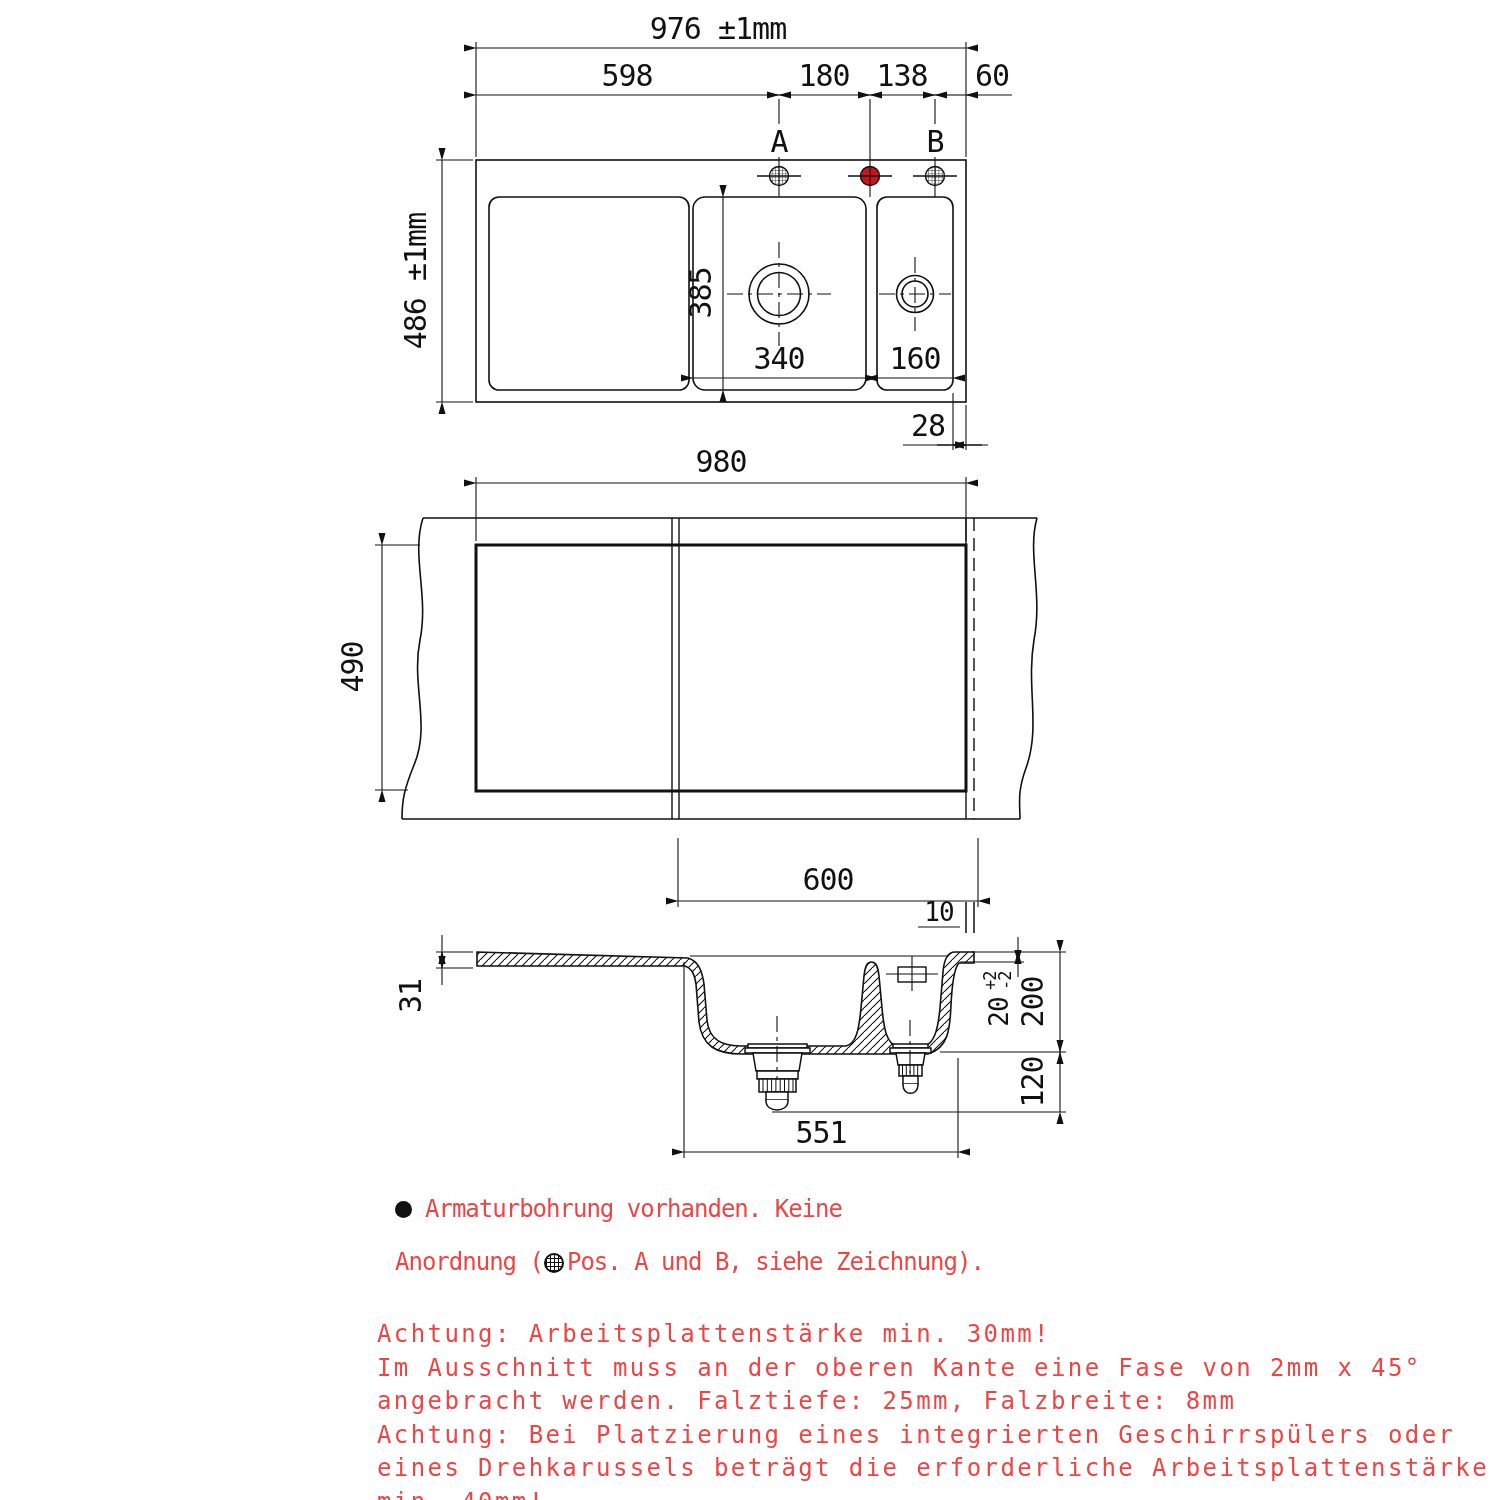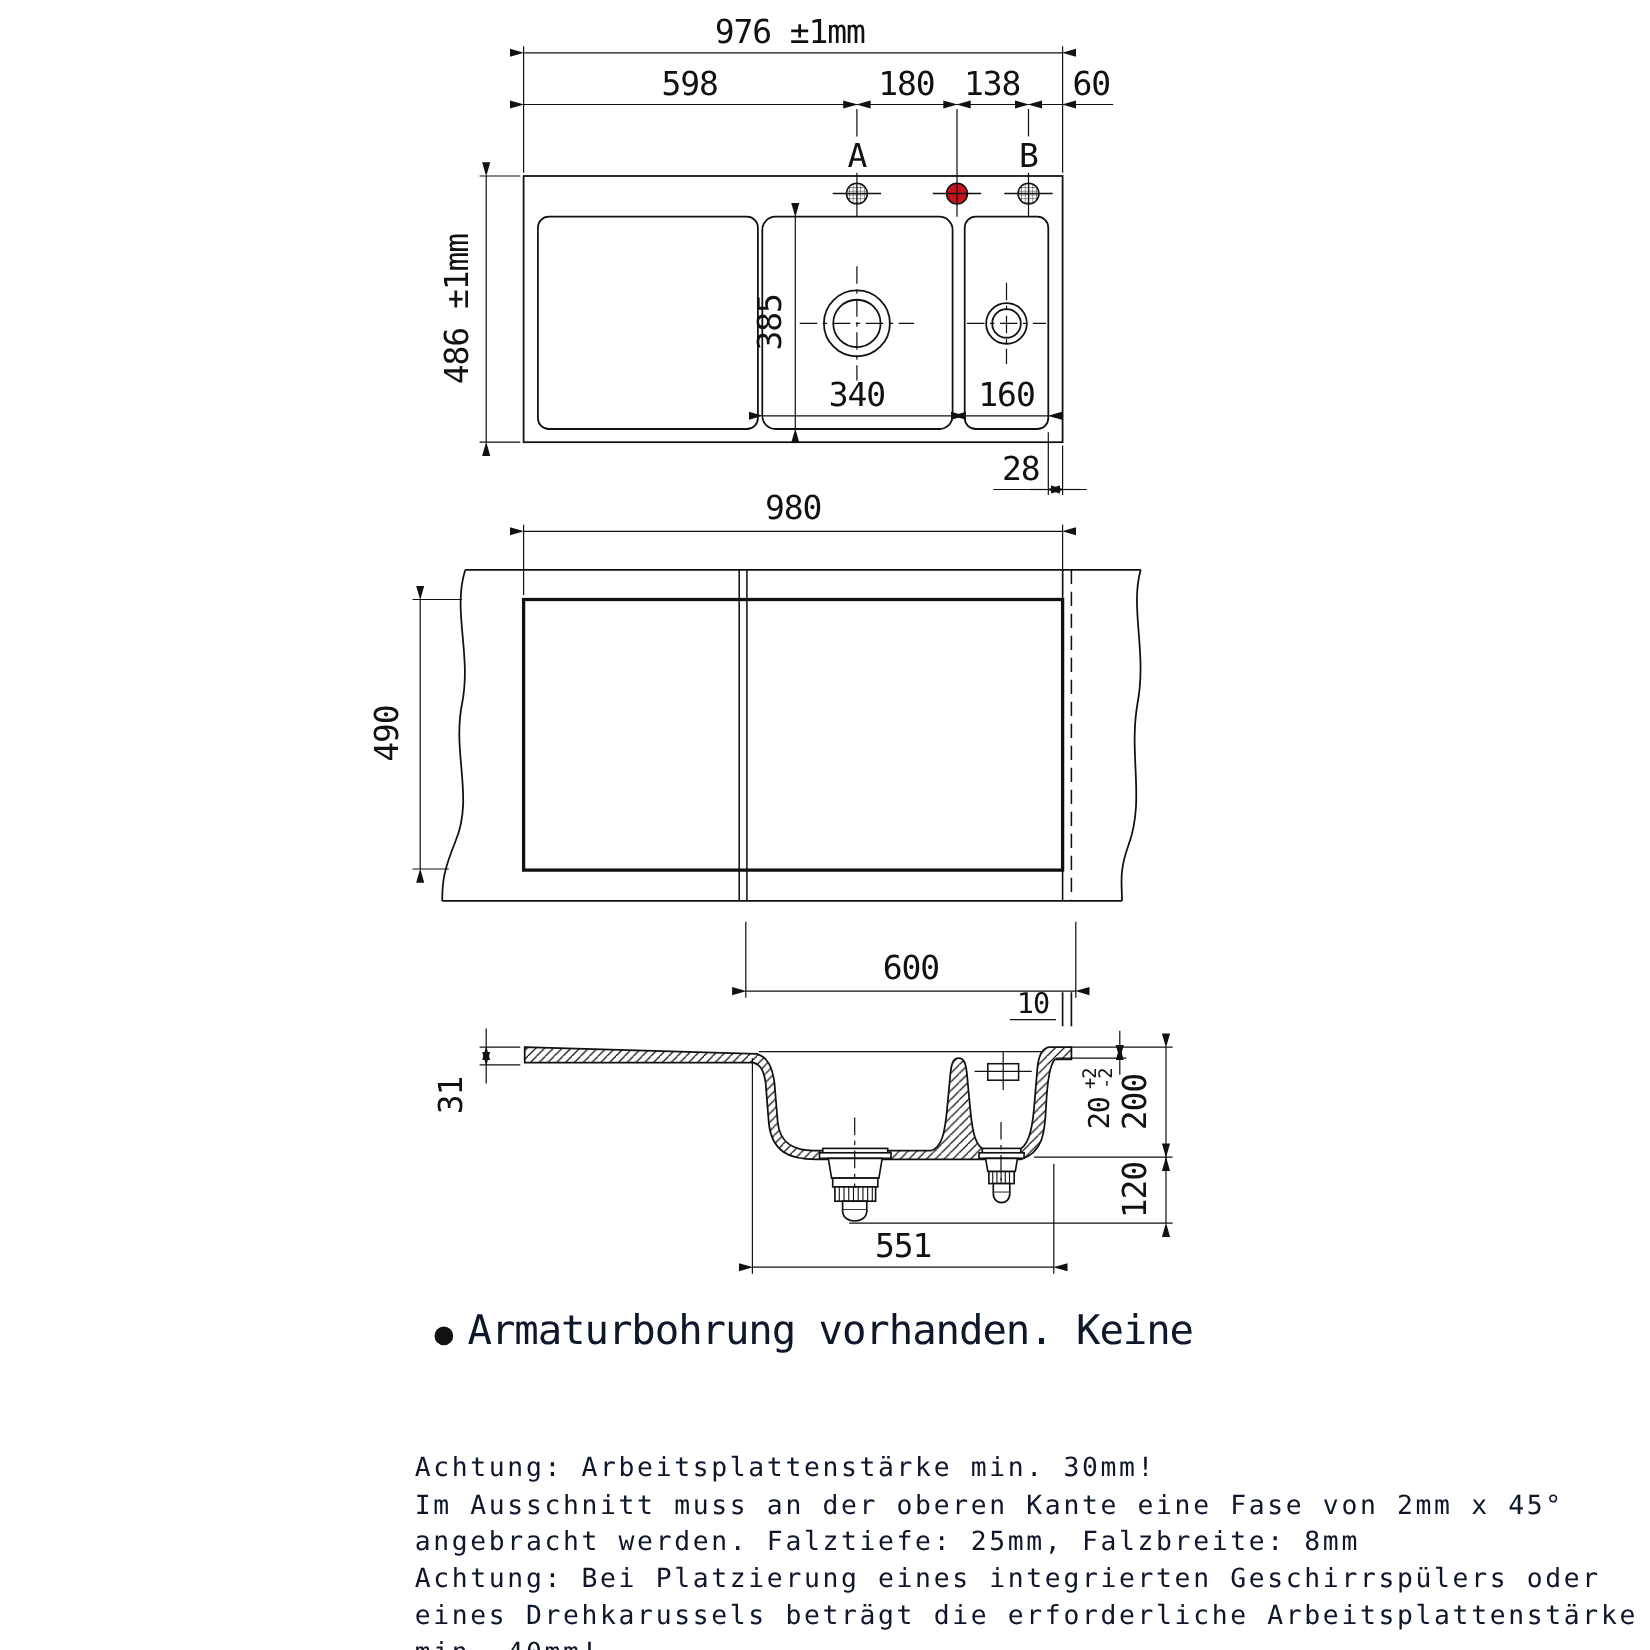--- a/index.html
+++ b/index.html
@@ -1,22 +1,22 @@
 <!DOCTYPE html>
 <html><head>
 <meta charset="utf-8">
 <style>
   html,body{margin:0;padding:0;background:#ffffff;}
   #canvas{position:relative;width:1500px;height:1500px;background:#fff;overflow:hidden;
-          font-family:"DejaVu Sans Mono", monospace;color:#0f172a;}
+          font-family:"DejaVu Sans Mono", monospace;color:#ef4444;}
   svg text{fill:#111;font-family:"DejaVu Sans Mono", monospace;letter-spacing:-1px;}
   .dimtxt{font-size:30px;}
   .dimtxt-sm{font-size:26px;}
   .note-main{position:absolute;left:395px;top:1183px;width:760px;
-             font-size:37px;letter-spacing:-1px;line-height:53px;white-space:nowrap;}
+             font-size:24px;letter-spacing:-1px;line-height:53px;white-space:nowrap;}
   .note-small{position:absolute;left:377px;top:1318px;width:1130px;
               font-size:24px;letter-spacing:2.4px;line-height:33.5px;white-space:nowrap;}
   .bullet{display:inline-block;width:17px;height:17px;background:#111;border-radius:50%;
           margin-right:13px;vertical-align:-1px;}
   .hatchdot{display:inline-block;width:20px;height:20px;border:2px solid #111;border-radius:50%;
             box-sizing:border-box;vertical-align:-3px;margin:0 3px 0 1px;
             background:repeating-linear-gradient(0deg,#111 0 1px,transparent 1px 4px),
                        repeating-linear-gradient(90deg,#111 0 1px,transparent 1px 4px);}
 </style>
 </head>
@@ -214,20 +214,21 @@
     </g>
     <text class="dimtxt" transform="translate(1050,1002) rotate(-90)" text-anchor="middle" dominant-baseline="text-after-edge">200</text>
     <text class="dimtxt" transform="translate(1050,1082) rotate(-90)" text-anchor="middle" dominant-baseline="text-after-edge">120</text>
     <text class="dimtxt" x="821" y="1143" text-anchor="middle" font-size="32">551</text>
   </g>
 </svg>
 
 
 <div class="note-main">
   <div><span class="bullet"></span><span>Armaturbohrung vorhanden. Keine</span></div>
+  <div><span>Anordnung (</span><span class="hatchdot"></span><span>Pos. A und B, siehe Zeichnung).</span></div>
 </div>
 
 <div class="note-small">
   <div>Achtung: Arbeitsplattenstärke min. 30mm!</div>
   <div>Im Ausschnitt muss an der oberen Kante eine Fase von 2mm x 45°</div>
   <div>angebracht werden. Falztiefe: 25mm, Falzbreite: 8mm</div>
   <div>Achtung: Bei Platzierung eines integrierten Geschirrspülers oder</div>
   <div>eines Drehkarussels beträgt die erforderliche Arbeitsplattenstärke</div>
   <div>min. 40mm!</div>
 </div>

